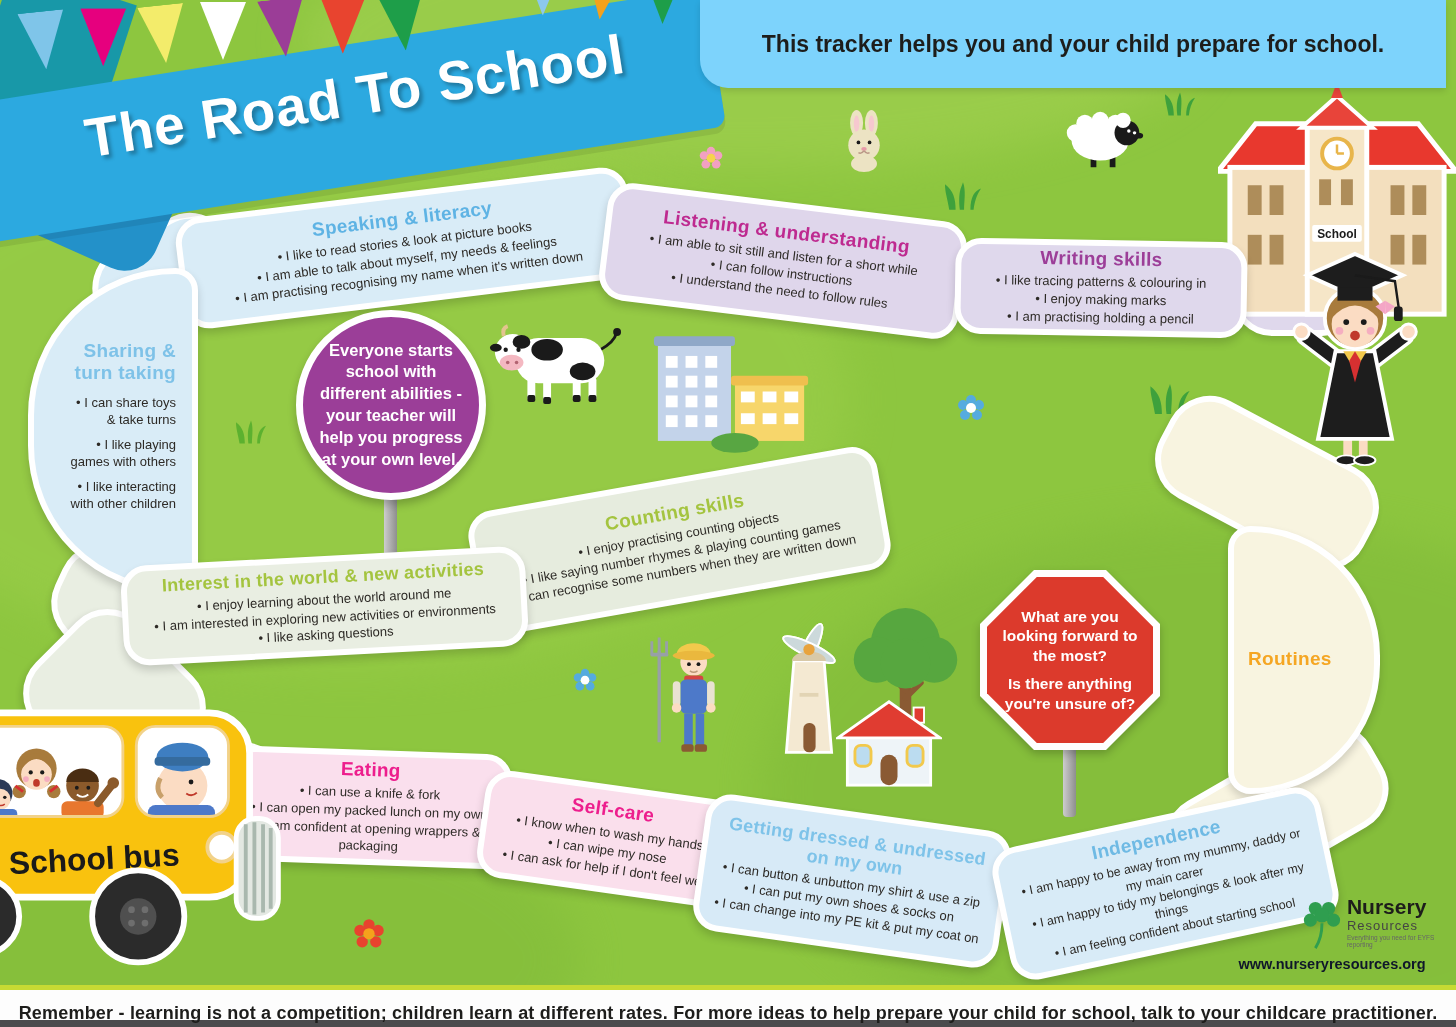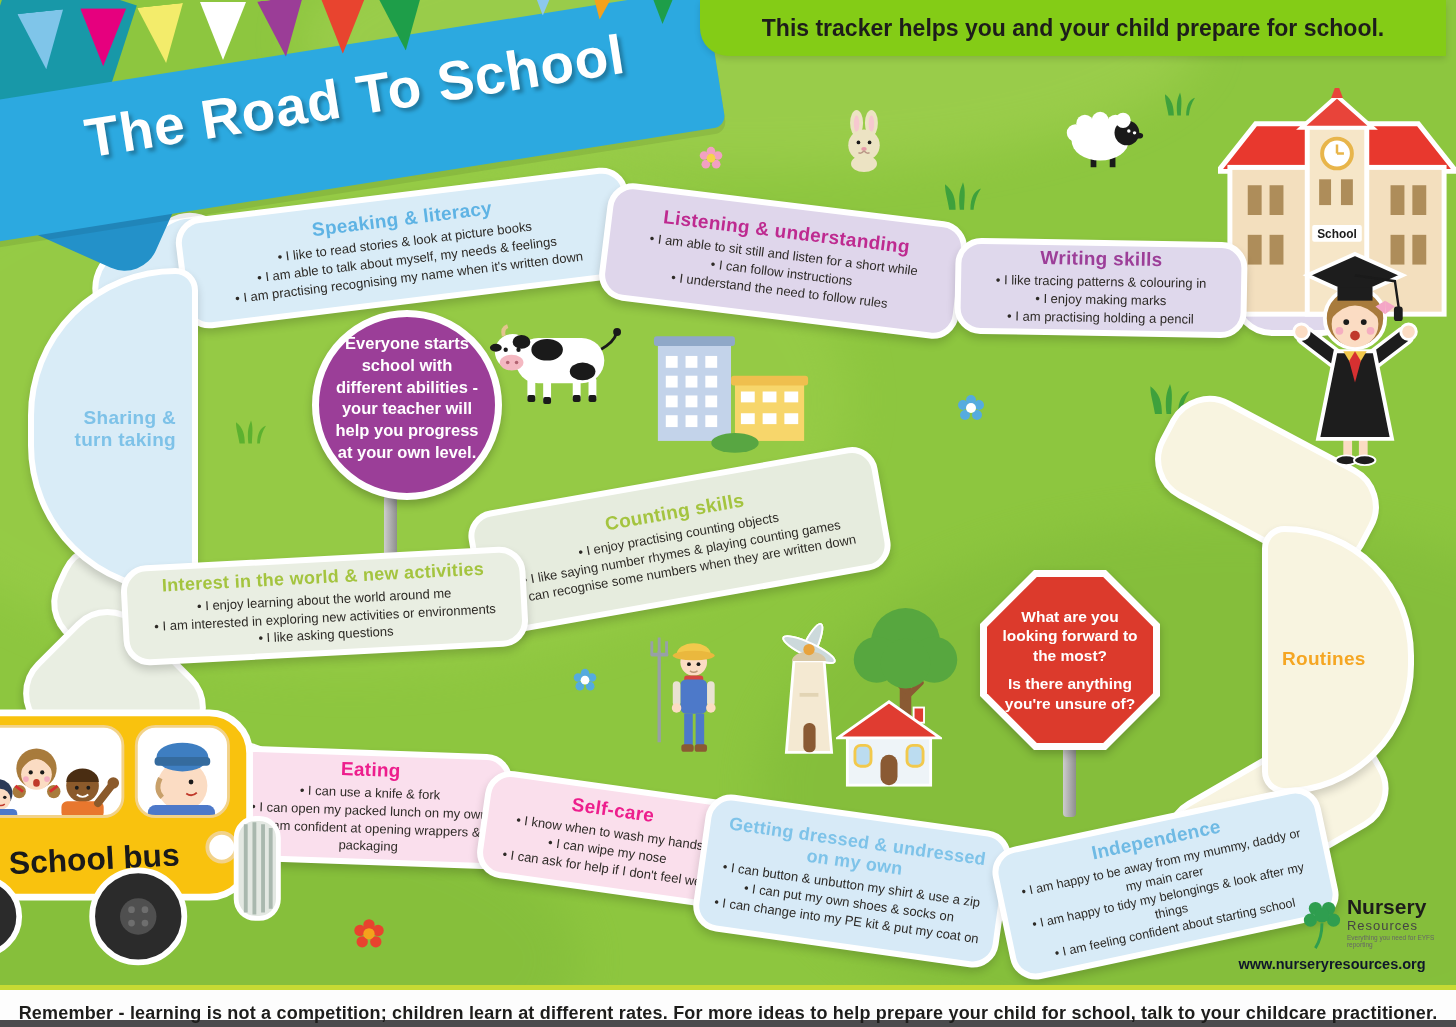--- a/index.html
+++ b/index.html
@@ -26,22 +26,22 @@
   .st-cap-left{border-radius:170px 26px 26px 170px;}
   .st-cap-right{border-radius:26px 150px 150px 26px;}
   .st-roomy li{margin:8px 0;}
   .st-mid li{margin:5px 0;}
   .st-sm ul{font-size:12.5px;}
 
   .conn{position:absolute;border:6px solid #fff;border-radius:44px;box-sizing:border-box;z-index:8;box-shadow:0 4px 6px rgba(0,0,0,.12);}
 
   
   .pole{position:absolute;width:13px;background:linear-gradient(90deg,#cdcdcd,#8e8e8e);border-radius:4px;z-index:9;}
-  .start-sign{position:absolute;left:312px;top:310px;width:190px;height:190px;border-radius:50%;
-    background:var(--start_purple,#9b3e98);border:7px solid #fff;z-index:14;display:flex;justify-content:center;
+  .start-sign{position:absolute;left:296px;top:310px;width:190px;height:190px;border-radius:50%;
+    background:var(--start_purple,#9b3e98);border:7px solid #fff;z-index:14;display:flex;align-items:center;justify-content:center;
     text-align:center;color:#fff;font-weight:800;font-size:16.5px;line-height:1.32;padding:16px;box-sizing:border-box;
     box-shadow:0 5px 8px rgba(0,0,0,.22);}
   .stop-wrap{position:absolute;left:980px;top:570px;width:180px;height:180px;z-index:14;filter:drop-shadow(0 4px 4px rgba(0,0,0,.22));}
   .oct{clip-path:polygon(30% 0,70% 0,100% 30%,100% 70%,70% 100%,30% 100%,0 70%,0 30%);}
   .stop-outer{width:100%;height:100%;background:#fff;display:flex;align-items:center;justify-content:center;}
   .stop-inner{width:calc(100% - 14px);height:calc(100% - 14px);background:var(--stop_red,#dc3a2c);
     display:flex;flex-direction:column;align-items:center;justify-content:center;gap:9px;padding:12px;box-sizing:border-box;}
   .stop-inner p{margin:0;color:#fff;font-weight:800;font-size:15.5px;line-height:1.25;text-align:center;}
 
   
@@ -51,21 +51,21 @@
     transform:rotate(-9deg);border-radius:12px;z-index:31;box-shadow:0 6px 0 rgba(0,0,0,.08);}
   .poster-title{position:absolute;left:55px;top:64px;width:600px;transform:rotate(-9deg);z-index:33;
     font-size:55px;font-weight:800;color:#fff;text-align:center;letter-spacing:1px;
     text-shadow:3px 4px 4px rgba(0,0,0,.28);}
   .bunting{position:absolute;display:flex;gap:14px;z-index:33;}
   #bunting-main{left:20px;top:2px;transform:rotate(-3deg);}
   #bunting-top{left:520px;top:-34px;transform:rotate(4deg);z-index:32;}
   .flag{width:46px;height:58px;clip-path:polygon(0 0,100% 0,50% 100%);display:inline-block;flex:0 0 auto;}
   .flag:nth-child(odd){transform:rotate(-3deg);}
   .flag:nth-child(even){transform:rotate(3deg);}
-  .tagline-box{position:absolute;left:700px;right:10px;top:0;height:56px;background:#84cc16;border-radius:0 0 0 28px;
+  .tagline-box{position:absolute;left:700px;right:10px;top:0;height:88px;background:#7dd3fc;border-radius:0 0 0 28px;
     display:flex;align-items:center;justify-content:center;z-index:34;box-shadow:0 3px 6px rgba(0,0,0,.12);}
   .tagline-text{font-size:23px;font-weight:800;color:#1d1d1b;}
 
   .ill{position:absolute;z-index:7;}
 
   
   .logo-block{position:absolute;left:1303px;top:896px;display:flex;gap:6px;align-items:flex-start;z-index:20;}
   .logo-col{display:flex;flex-direction:column;line-height:1;}
   .logo-line1{font-size:21px;font-weight:800;color:#1d1d1b;}
   .logo-line2{font-size:13px;color:#444;letter-spacing:1px;margin-top:2px;}
@@ -115,38 +115,43 @@
   <div class="station" style="left: 955px; top: 240px; width: 292px; height: 96px; transform: rotate(1deg); background: rgb(223, 216, 236);">
     <h3 class="st-title" style="color: rgb(156, 62, 152);">Writing skills</h3>
     <ul class="st-bullets">
         <li>I like tracing patterns &amp; colouring in</li>
         <li>I enjoy making marks</li>
         <li>I am practising holding a pencil</li>
       </ul>
   </div>
   <div class="station st-cap-left st-right st-roomy" style="left: 28px; top: 268px; width: 170px; height: 325px; padding: 14px 16px 14px 34px; background: rgb(217, 236, 247);">
     <h3 class="st-title" style="color: rgb(126, 194, 232);">Sharing &amp; turn taking</h3>
+    <ul class="st-bullets">
+        <li>I can share toys &amp; take turns</li>
+        <li>I like playing games with others</li>
+        <li>I like interacting with other children</li>
+      </ul>
   </div>
   <div class="station" style="left: 472px; top: 478px; width: 415px; height: 125px; transform: rotate(-10deg); background: rgb(230, 236, 222);">
     <h3 class="st-title" style="color: rgb(164, 196, 63);">Counting skills</h3>
     <ul class="st-bullets">
         <li>I enjoy practising counting objects</li>
         <li>I like saying number rhymes &amp; playing counting games</li>
         <li>I can recognise some numbers when they are written down</li>
       </ul>
   </div>
   <div class="station" style="left: 122px; top: 556px; width: 405px; height: 100px; transform: rotate(-3deg); background: rgb(233, 238, 226);">
     <h3 class="st-title" style="font-size: 18px; color: rgb(164, 196, 63);">Interest in the world &amp; new activities</h3>
     <ul class="st-bullets">
         <li>I enjoy learning about the world around me</li>
         <li>I am interested in exploring new activities or environments</li>
         <li>I like asking questions</li>
       </ul>
   </div>
-  <div class="station st-cap-right st-left st-mid st-sm" style="left: 1262px; top: 526px; width: 152px; height: 268px; padding: 14px 28px 14px 14px; background: rgb(248, 244, 224);">
+  <div class="station st-cap-right st-left st-mid st-sm" style="left: 1228px; top: 526px; width: 152px; height: 268px; padding: 14px 28px 14px 14px; background: rgb(248, 244, 224);">
     <h3 class="st-title" style="color: rgb(245, 166, 35);">Routines</h3>
   </div>
   <div class="station" style="left: 228px; top: 750px; width: 283px; height: 115px; transform: rotate(2deg); background: rgb(250, 223, 237);">
     <h3 class="st-title" style="color: rgb(237, 30, 141);">Eating</h3>
     <ul class="st-bullets">
         <li>I can use a knife &amp; fork</li>
         <li>I can open my packed lunch on my own</li>
         <li>I am confident at opening wrappers &amp; packaging</li>
       </ul>
   </div>

